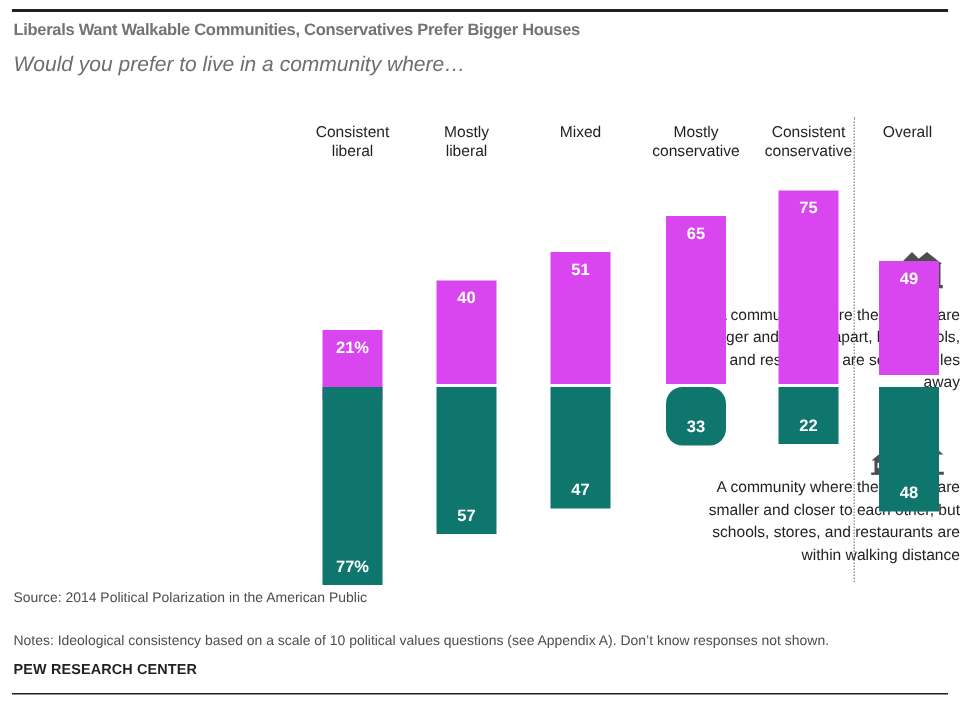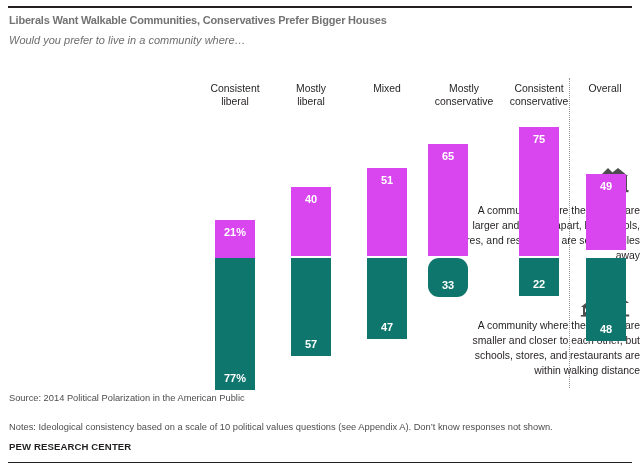--- a/index.html
+++ b/index.html
@@ -35,21 +35,21 @@
     letter-spacing: -0.2px;
     color: #737373;
     line-height: 1.2;
   }
 
   .subtitle {
     position: absolute;
     left: 9px;
     top: 34px;
     width: 620px;
-    font-size: 11px;
+    font-size: 14px;
     font-style: italic;
     color: #6d6e71;
     line-height: 1.2;
   }
 
   
   .plot {
     position: absolute;
     left: 0;
     top: 0;
@@ -258,21 +258,21 @@
 
   <div class="bar" style="left: 367px; top: 0px; height: 471px;">
     <div class="seg seg-top" style="height: 87.72px; top: 168.28px;">
       <span class="seg-label">51</span>
     </div>
     <div class="seg seg-bottom" style="height: 80.84px; top: 258px;">
       <span class="seg-label">47</span>
     </div>
   </div>
 
-  <div class="bar" style="left: 428px; top: 0px; height: 471px;">
+  <div class="bar" style="left: 444px; top: 0px; height: 471px;">
     <div class="seg seg-top" style="height: 111.8px; top: 144.2px;">
       <span class="seg-label">65</span>
     </div>
     <div class="seg seg-bottom" style="height: 39px; top: 258px; border-radius: 11px;">
       <span class="seg-label">33</span>
     </div>
   </div>
 
   <div class="bar" style="left: 519px; top: 0px; height: 471px;">
     <div class="seg seg-top" style="height: 129px; top: 127px;">

